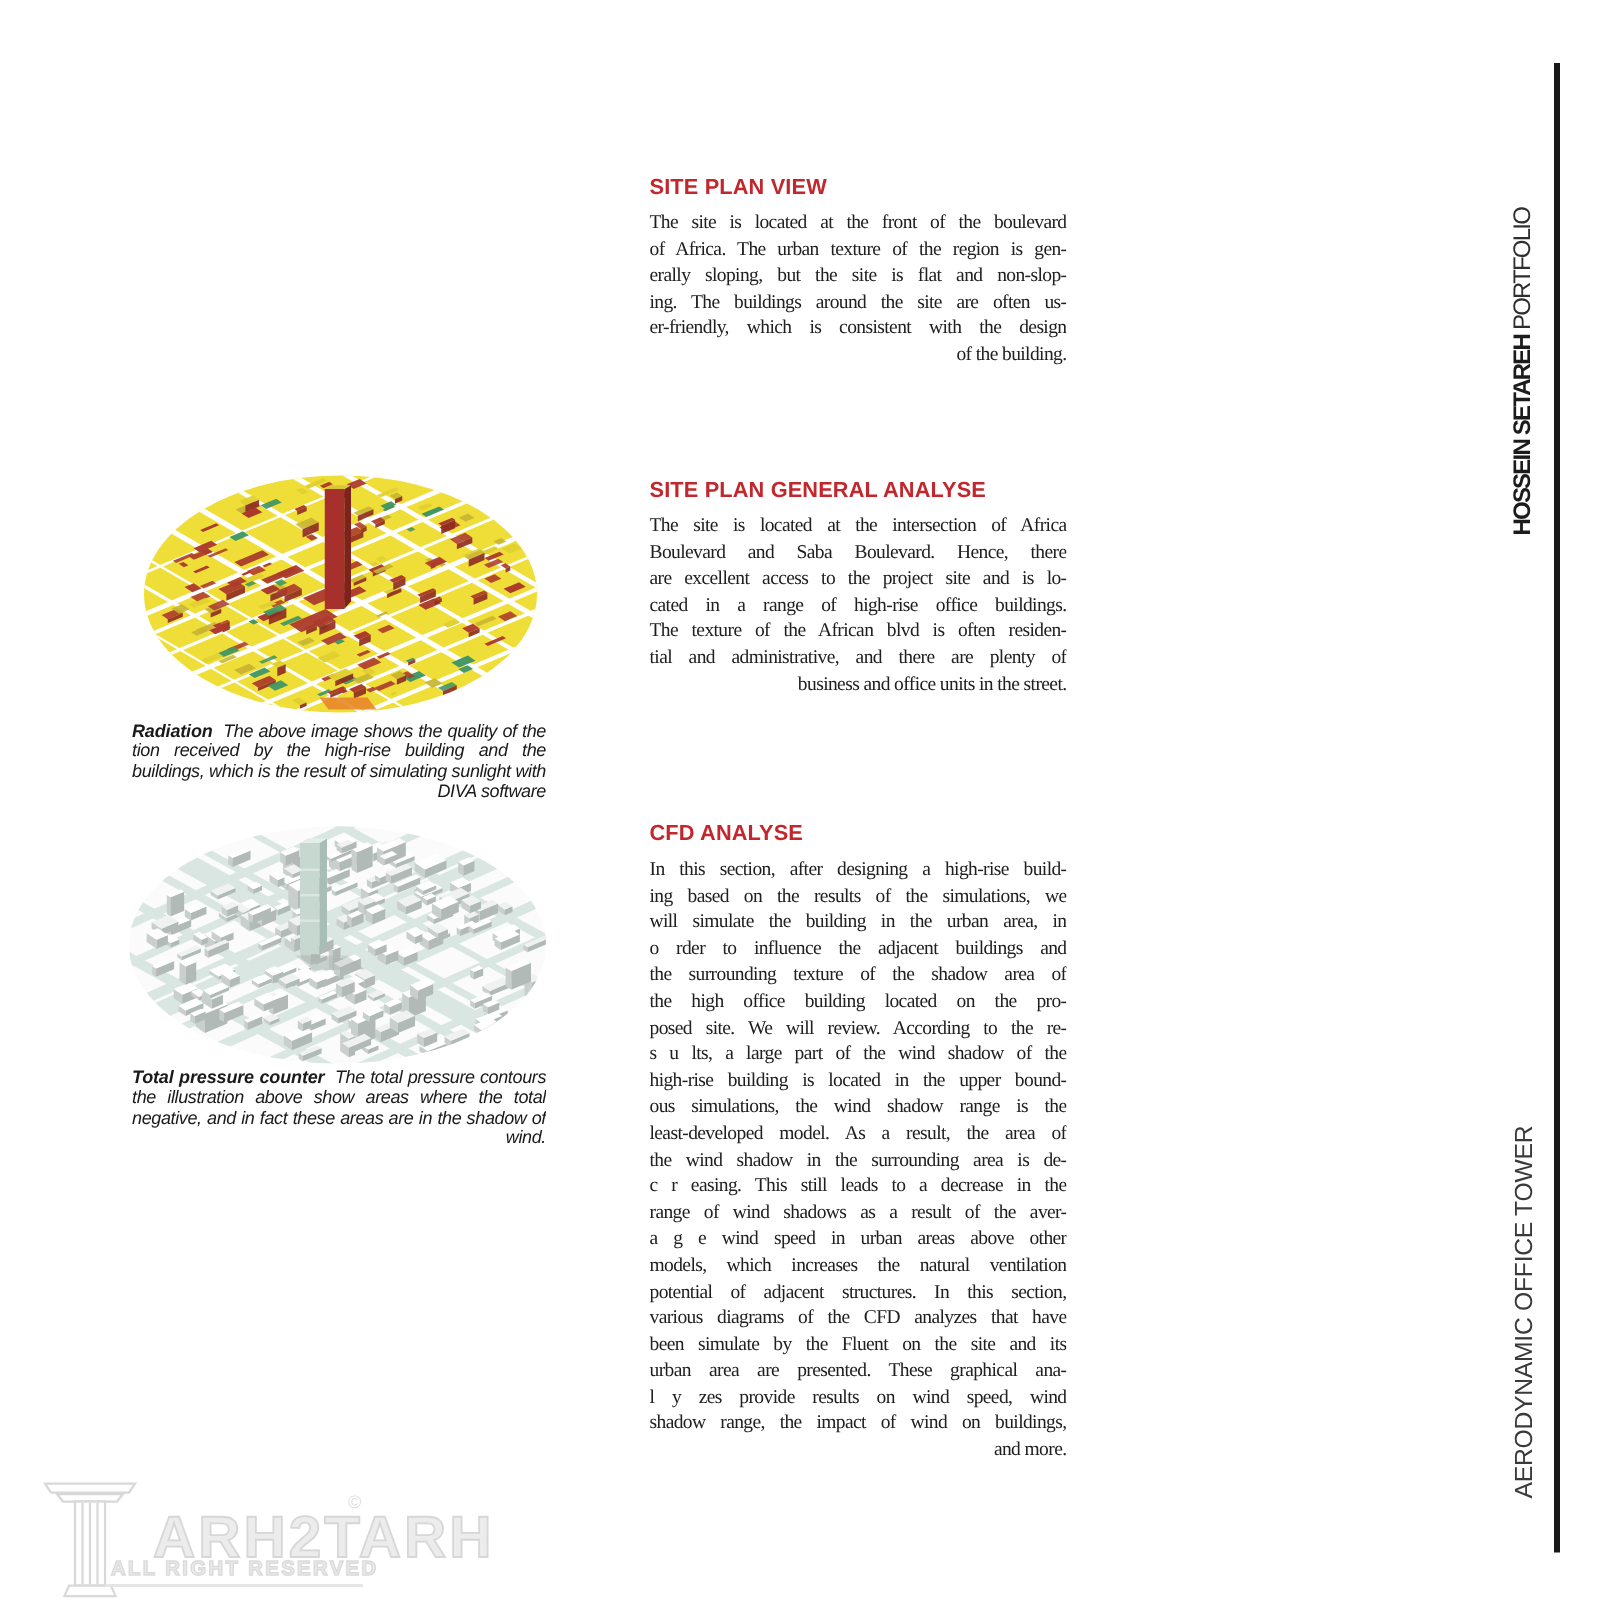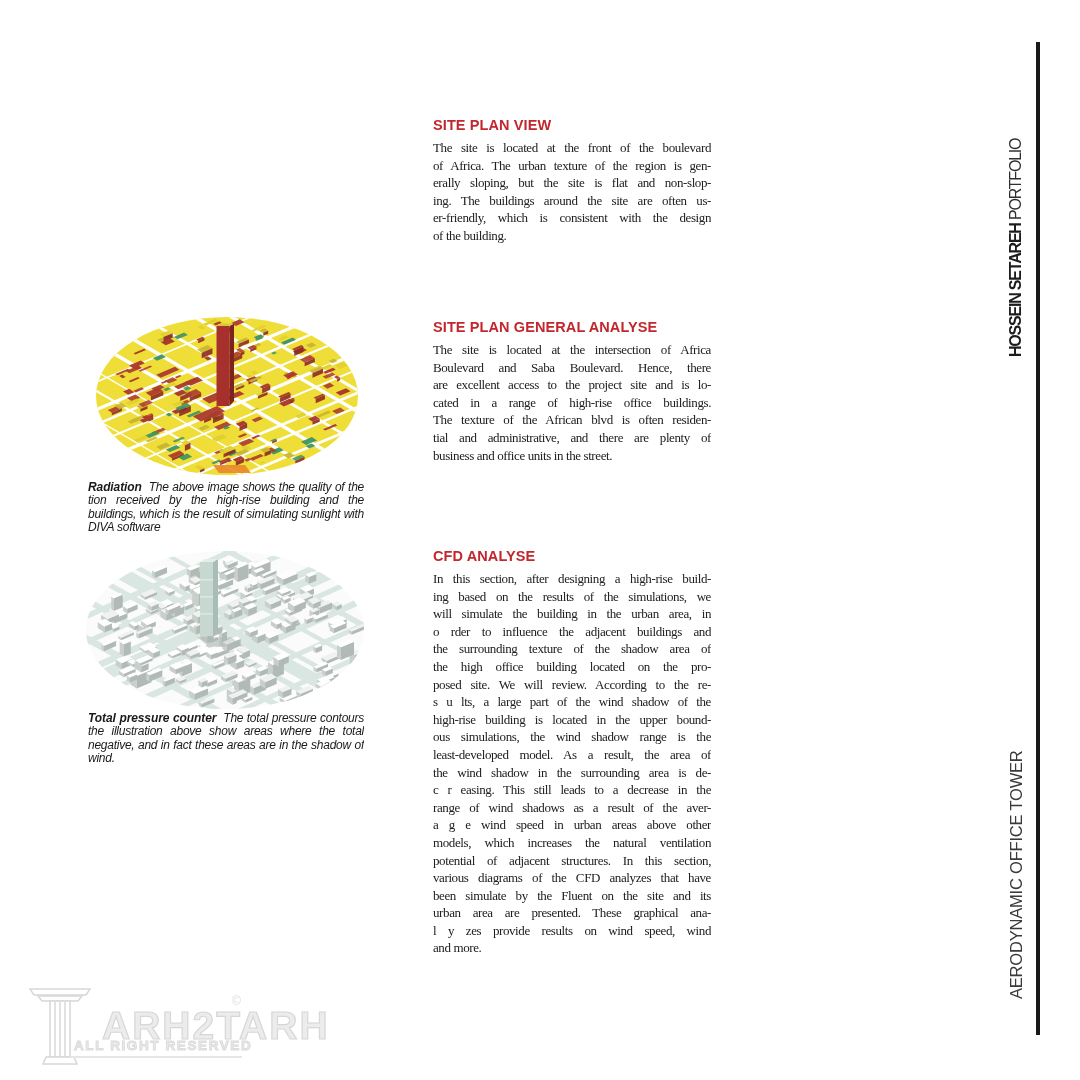--- a/index.html
+++ b/index.html
@@ -6,28 +6,28 @@
   #page{position:relative;width:1080px;height:1080px;background:#ffffff;overflow:hidden;
         font-family:"Liberation Sans",sans-serif;}
 
   
   .tcol{position:absolute;left:433px;top:0;width:278px;}
   .section{position:absolute;left:0;width:278px;}
   .heading{font-size:14.5px;font-weight:700;color:#C2272D;letter-spacing:.1px;margin-bottom:6px;}
   .body{color:#202020;font-size:13px;letter-spacing:-.4px;}
   .tline{text-align:justify;height:17.6px;line-height:17.6px;overflow:hidden;font-family:Liberation Serif, serif;}
   .tline::after{content:"";display:inline-block;width:100%;height:0;}
-  .tlast{text-align:left;}
+  .tlast{text-align:right;}
   .tlast::after{content:none;}
 
   
   .caption{position:absolute;width:276px;color:#1a1a1a;font-size:12px;letter-spacing:-.25px;font-style:italic;}
   .cline{text-align:justify;height:13.4px;line-height:13.4px;overflow:hidden;}
   .cline::after{content:"";display:inline-block;width:100%;height:0;}
-  .clast{text-align:left;}
+  .clast{text-align:right;}
   .clast::after{content:none;}
   .caption b{margin-right:7px;letter-spacing:-.1px;}
 
   
   .fig{position:absolute;}
 
   
   .vline{position:absolute;left:1036px;top:42px;width:4px;height:993px;background:#191919;}
   .vert{position:absolute;transform:rotate(-90deg);transform-origin:0 0;white-space:nowrap;
         height:22px;line-height:22px;}
@@ -857,20 +857,21 @@
           <div class="tline">the wind shadow in the surrounding area is de-</div>
           <div class="tline">c r easing. This still leads to a decrease in the</div>
           <div class="tline">range of wind shadows as a result of the aver-</div>
           <div class="tline">a g e wind speed in urban areas above other</div>
           <div class="tline">models, which increases the natural ventilation</div>
           <div class="tline">potential of adjacent structures. In this section,</div>
           <div class="tline">various diagrams of the CFD analyzes that have</div>
           <div class="tline">been simulate by the Fluent on the site and its</div>
           <div class="tline">urban area are presented. These graphical ana-</div>
           <div class="tline">l y zes provide results on wind speed, wind</div>
+          <div class="tline">shadow range, the impact of wind on buildings,</div>
           <div class="tline tlast">and more.</div>
         </div>
     </div>
   </div>
 
   <div class="vline"></div>
   <div class="vert vert-owner">
     <span class="bold">HOSSEIN SETAREH</span>
     <span> </span>
     <span class="light">PORTFOLIO</span>

